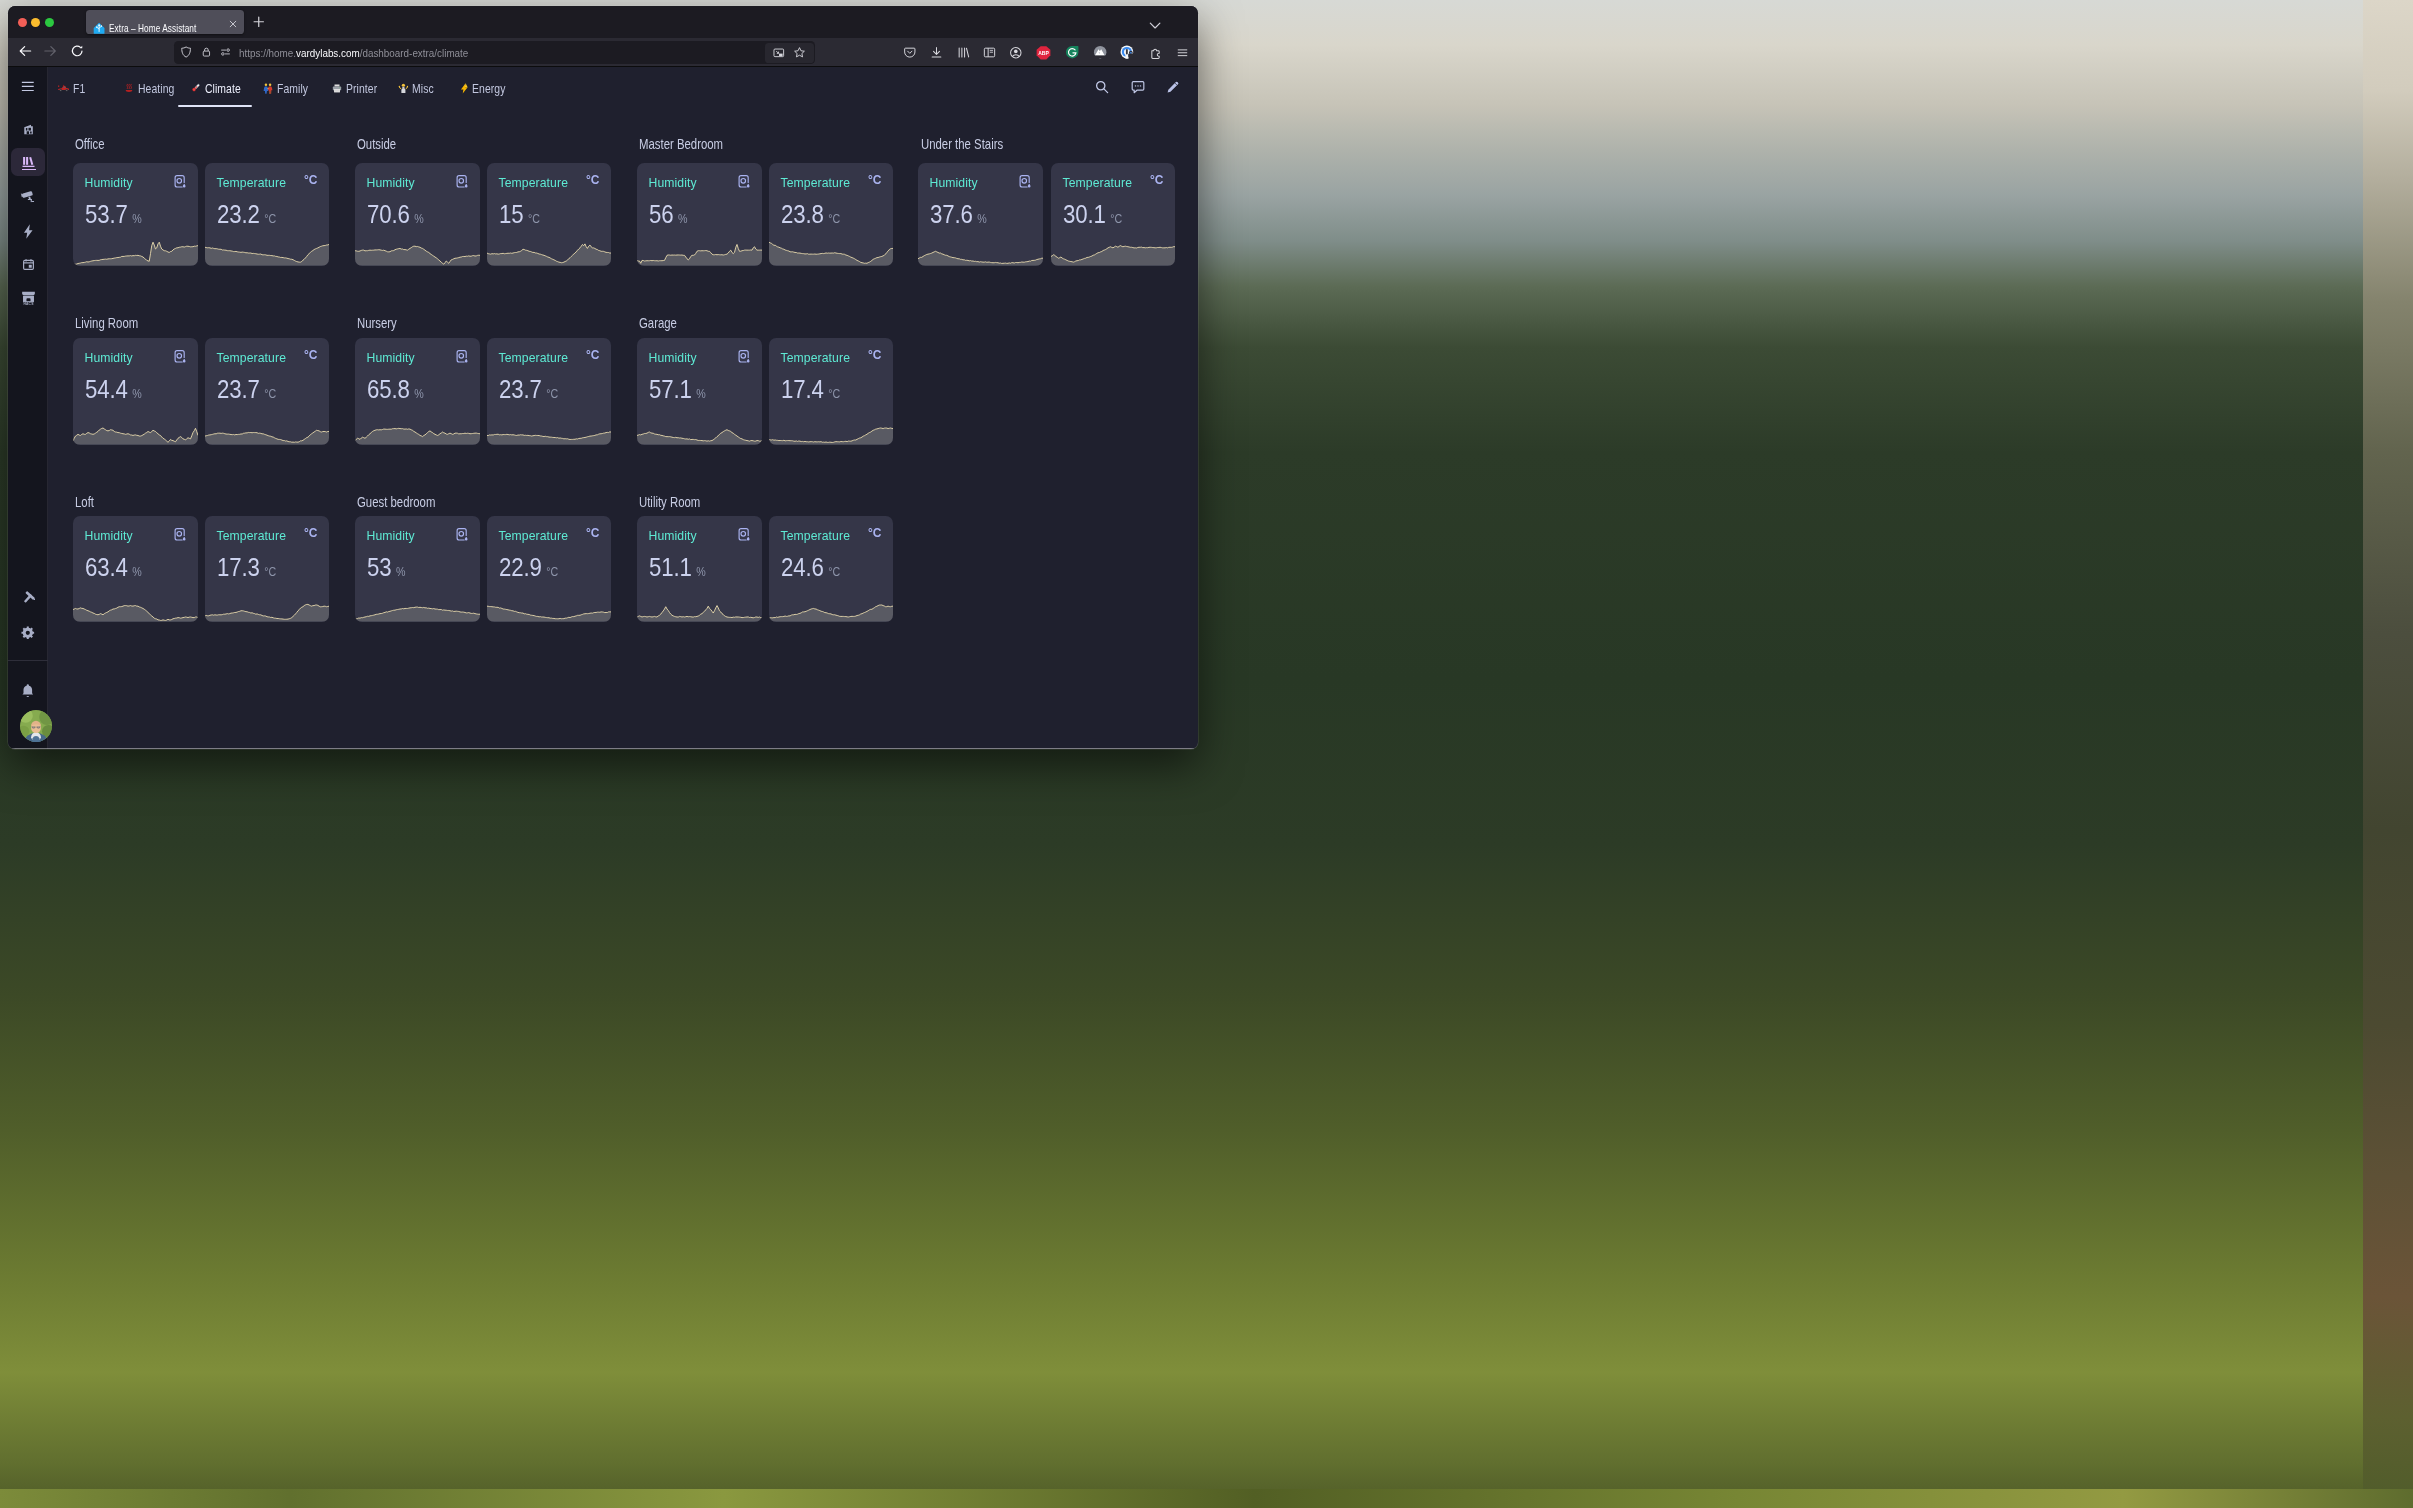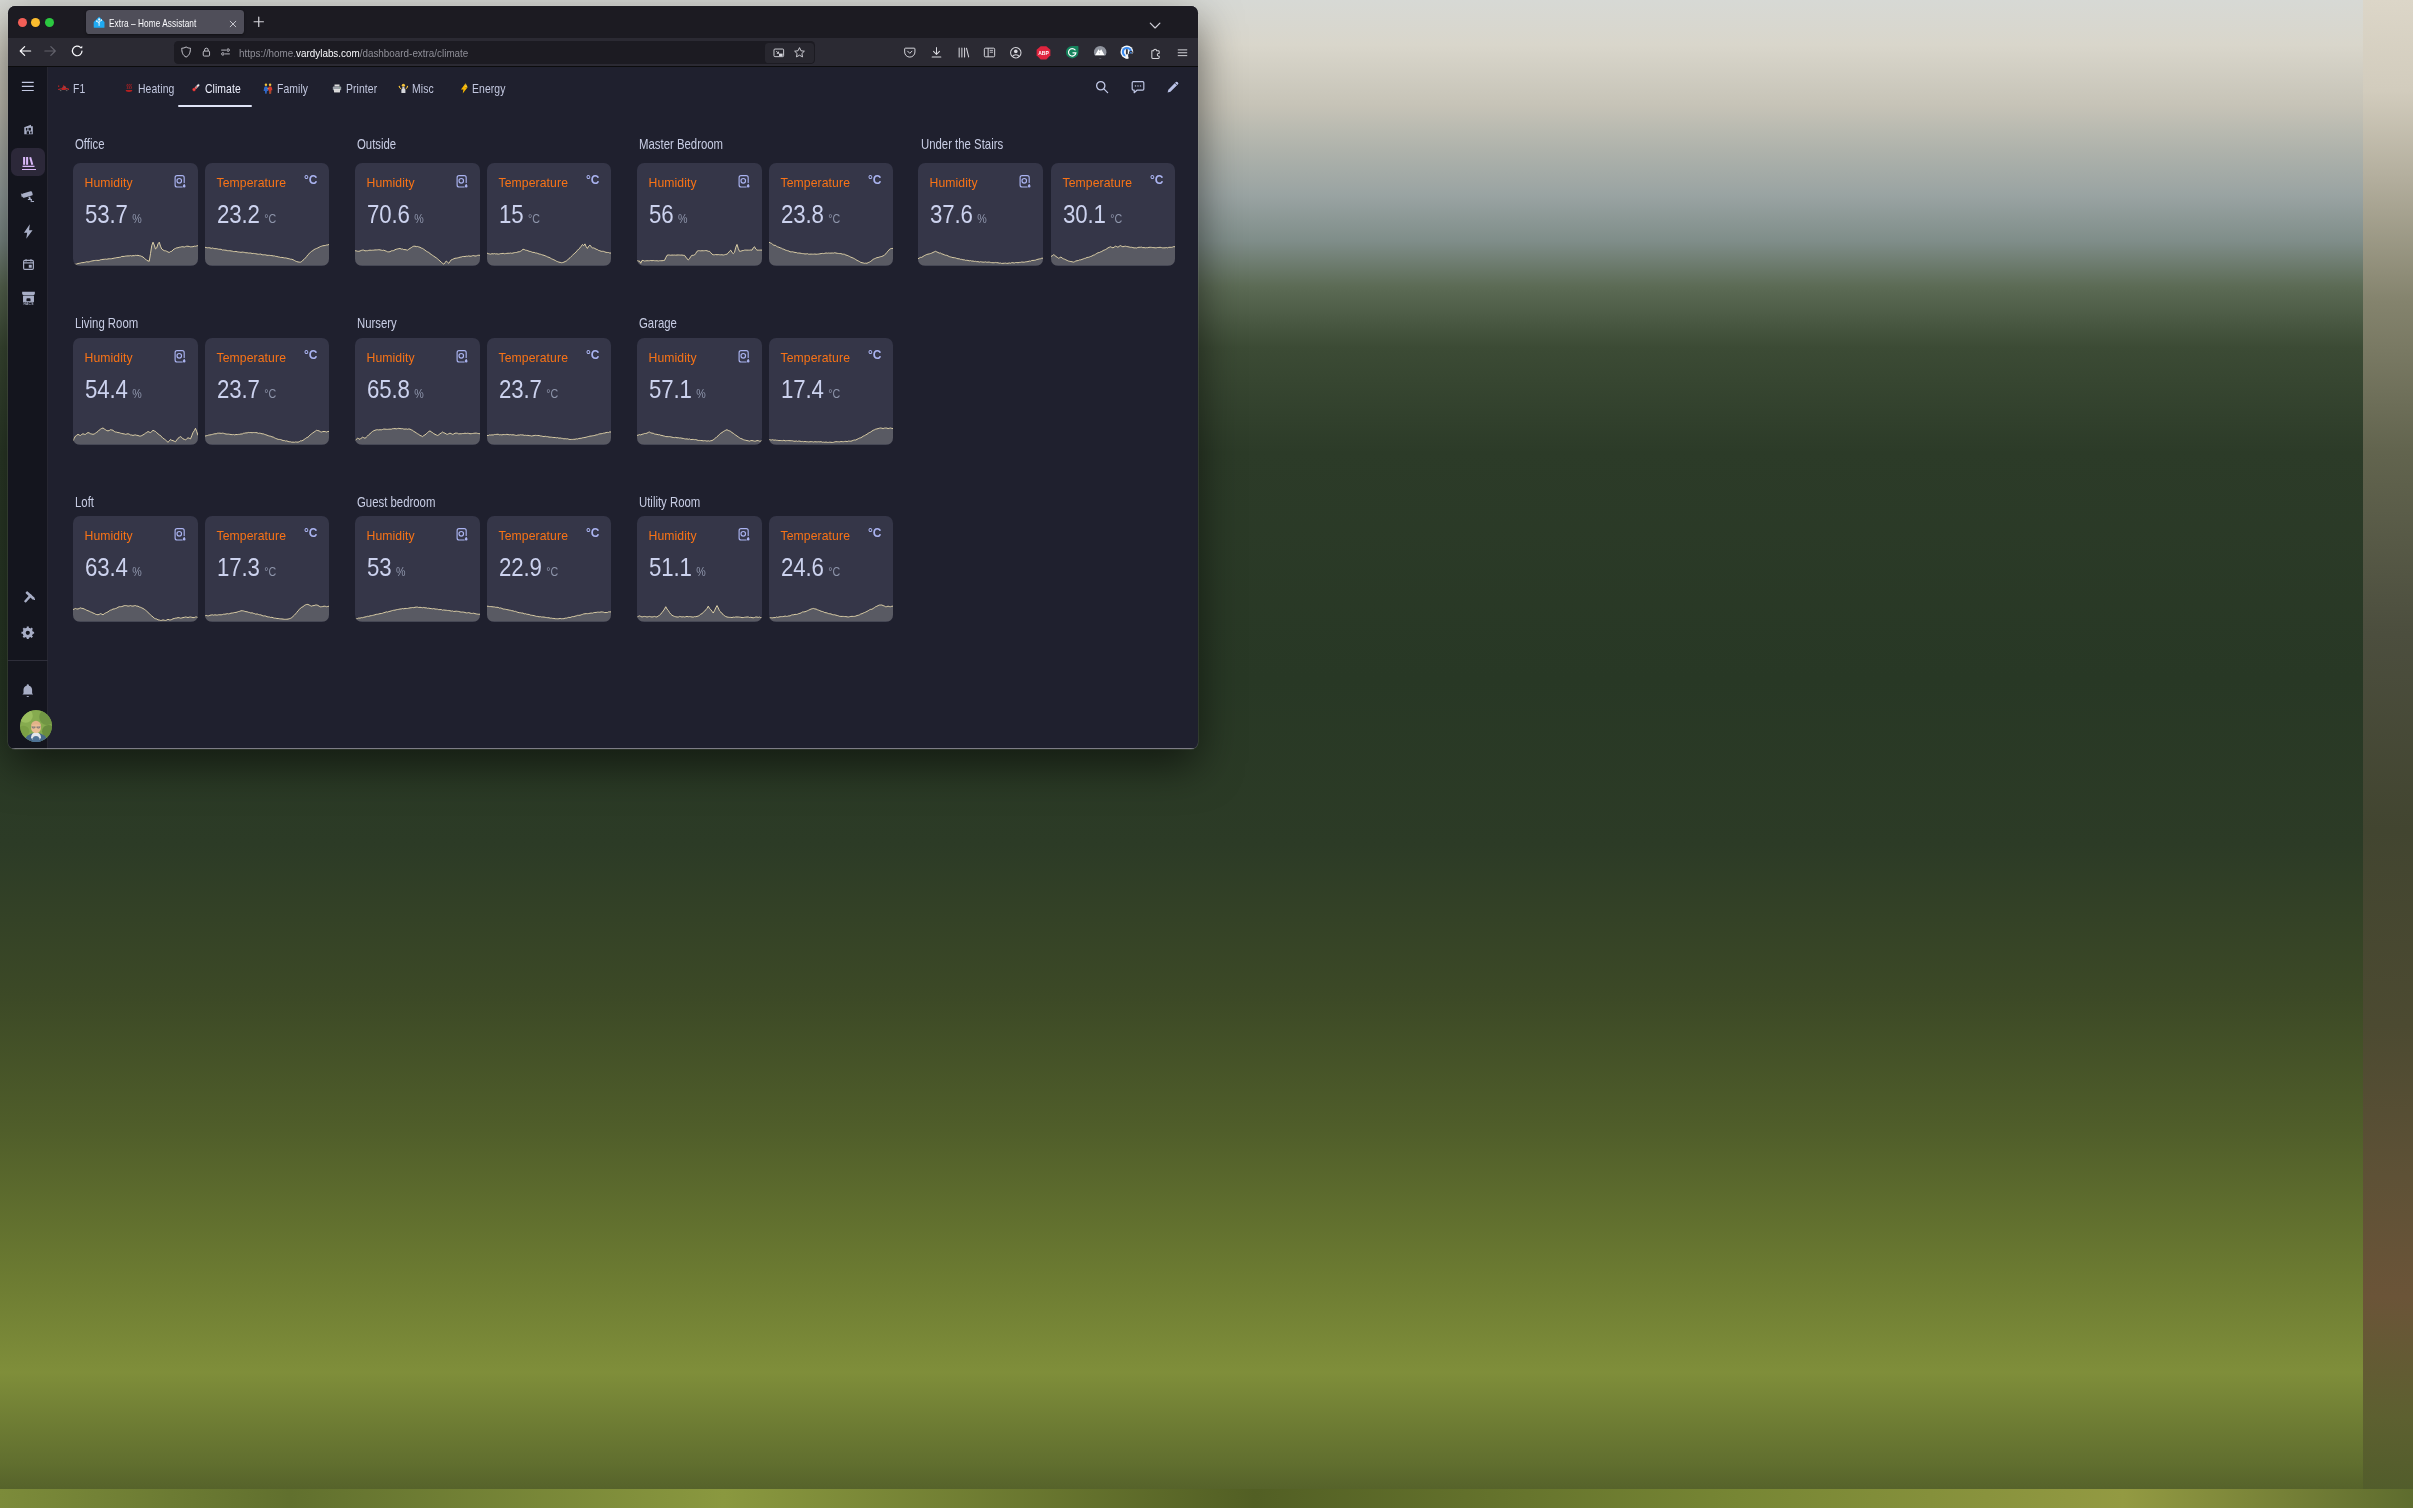--- a/index.html
+++ b/index.html
@@ -4,21 +4,21 @@
 html,body{width:1207px;height:754px;overflow:hidden;font-family:"Liberation Sans",sans-serif;-webkit-font-smoothing:antialiased}
 .wall{position:absolute;inset:0;background:
  linear-gradient(180deg,#d7d9d5 0,#d9d6cb 3%,#c6c3b7 7%,#aeb2ab 10%,#99a3a2 13%,#7f8d89 16%,#5c6b55 19%,#3c4b35 23%,#2c3b28 30%,#283825 45%,#2c3b26 56%,#3c4926 66%,#505e2a 75%,#6a7931 84%,#7f8e3a 91%,#616f2f 97%,#4e5a27 100%)}
 .wallR{position:absolute;top:0;right:0;width:50px;height:100%;background:
  linear-gradient(180deg,#dcd6c8 0,#d2ccbd 6%,#b2ad9c 12%,#84836d 20%,#62644e 30%,#4c4e3e 42%,#424530 55%,#4c4a31 68%,#5e5136 78%,#6b5438 86%,#5d6030 94%,#4f5c2a 100%)}
 .wallB{position:absolute;bottom:0;left:0;width:100%;height:18.7px;background:linear-gradient(90deg,#7c8b3a 0,#61702e 12%,#8a983f 30%,#525f24 52%,#778634 72%,#939a42 88%,#5e6c2e 100%)}
 .win{position:absolute;left:8px;top:5.7px;width:1190px;height:743px;border-radius:7.2px;overflow:hidden;background:#1f202e;box-shadow:0 16px 43px rgba(0,0,0,.55),0 0 0 0.7px rgba(255,255,255,.16),inset 0 -1.1px 0 rgba(255,255,255,.38)}
 .tbar{position:absolute;left:0;top:0;width:100%;height:32px;background:#1c1b22}
 .navbar{position:absolute;left:0;top:32px;width:100%;height:29.5px;background:#2b2a33;border-bottom:0.7px solid #0c0c0d}
 .dot{position:absolute;width:9px;height:9px;border-radius:50%;top:12.4px}
-.tab{position:absolute;left:78px;top:4px;width:158px;height:24px;background:#4f4e59;border-radius:3.6px;display:flex;align-items:center;padding-left:6.5px;padding-top:1.8px;box-shadow:0 0.7px 2.2px rgba(0,0,0,.4)}
+.tab{position:absolute;left:78px;top:4px;width:158px;height:24px;background:#4f4e59;border-radius:3.6px;display:flex;align-items:flex-end;padding-left:6.5px;padding-top:1.8px;box-shadow:0 0.7px 2.2px rgba(0,0,0,.4)}
 .tab .tt{color:#fbfbfe;font-size:11px;margin-left:4.3px;letter-spacing:0.1px;transform:scaleX(.75);transform-origin:0 50%}
 .tclose{position:absolute;right:7.2px;top:8.6px}
 .urlbar{position:absolute;left:166px;top:3.6px;width:641px;height:22.6px;background:#1c1b22;border-radius:4.3px}
 .uibox{position:absolute;right:1.4px;top:1.4px;width:49px;height:20px;background:#28272f;border-radius:3.6px;display:flex;align-items:center;justify-content:space-evenly}
 .urltext{position:absolute;left:65px;top:0;height:22.6px;display:flex;align-items:center;font-size:10.5px;color:#8f8f98;white-space:pre;transform:scaleX(.94);transform-origin:0 50%}
 .urltext b{color:#fbfbfe;font-weight:normal}
 .navic{position:absolute;top:50%;transform:translateY(-50%)}
 .ricons{position:absolute;right:9.3px;top:0;height:29.5px;display:flex;align-items:center;gap:13.4px}
 .app{position:absolute;left:0;top:61px;width:100%;height:682px;background:#1f202e}
 .sbar{position:absolute;left:0;top:0;width:40px;height:100%;background:#14151e;border-right:0.7px solid #272732}
@@ -29,21 +29,21 @@
 .avatar{position:absolute;left:11.6px;top:643px;width:32px;height:32px;border-radius:50%;overflow:hidden}
 .hdr{position:absolute;left:40px;top:0;width:1151px;height:40px}
 .htab{position:absolute;top:1.8px;height:40px;display:flex;align-items:center;gap:3.6px;color:#c2c7df;font-size:13px}
 .htab .tx{transform:scaleX(.8);transform-origin:0 50%;letter-spacing:0.1px}
 .htab.act{color:#eceefb;font-weight:normal}
 .uline{position:absolute;left:130px;top:38px;width:74px;height:1.9px;background:#dfe3f7;border-radius:1.4px}
 .hic{position:absolute;top:21.5px;transform:translate(-50%,-50%)}
 .content{position:absolute;left:0;top:40px;width:100%;height:641px}
 .stitle{position:absolute;color:#c8cde4;font-size:14.4px;transform:scaleX(.79);transform-origin:0 0;white-space:nowrap}
 .card{position:absolute;background:#353648;border-radius:7.2px;overflow:hidden}
-.card .lbl{position:absolute;left:11.5px;top:13px;color:#f97316;font-size:12.2px;letter-spacing:0.1px;white-space:nowrap}
+.card .lbl{position:absolute;left:11.5px;top:13px;color:#5eead4;font-size:12.2px;letter-spacing:0.1px;white-space:nowrap}
 .card .num{position:absolute;left:11.5px;top:37px;color:#ccd2ee;font-size:25px;font-weight:300;letter-spacing:-0.2px;transform:scaleX(.89);transform-origin:0 0;white-space:nowrap}
 .card .num span{font-size:12px;color:#8e95ab;letter-spacing:0;font-weight:400}
 .card .ico{position:absolute;right:11.5px;top:11.5px}
 .card .degc{position:absolute;right:11.5px;top:10.8px;color:#aab3f0;font-size:12px;font-weight:bold}
 .card .ch{position:absolute;left:0;bottom:0;width:100%}
 </style></head><body>
 <div class="wall"></div>
 <div class="wallR"></div>
 <div class="wallB"></div>
 <div class="win">

